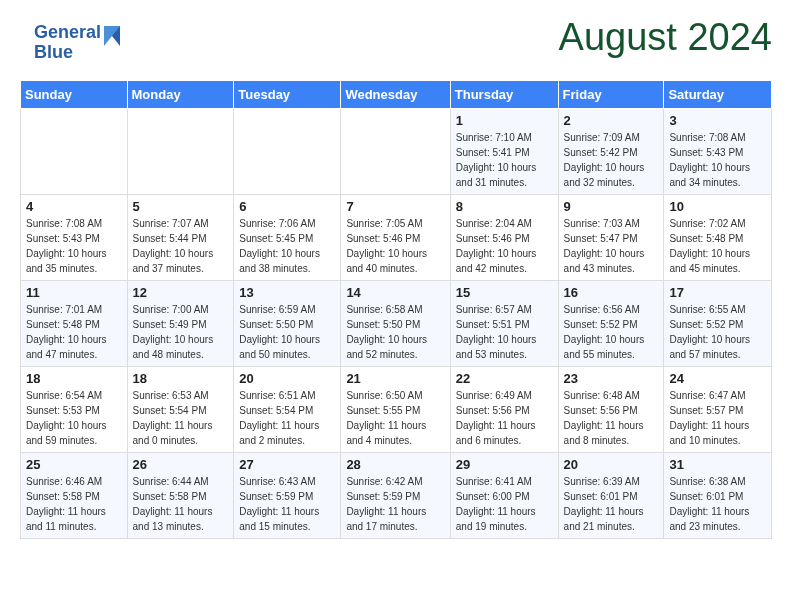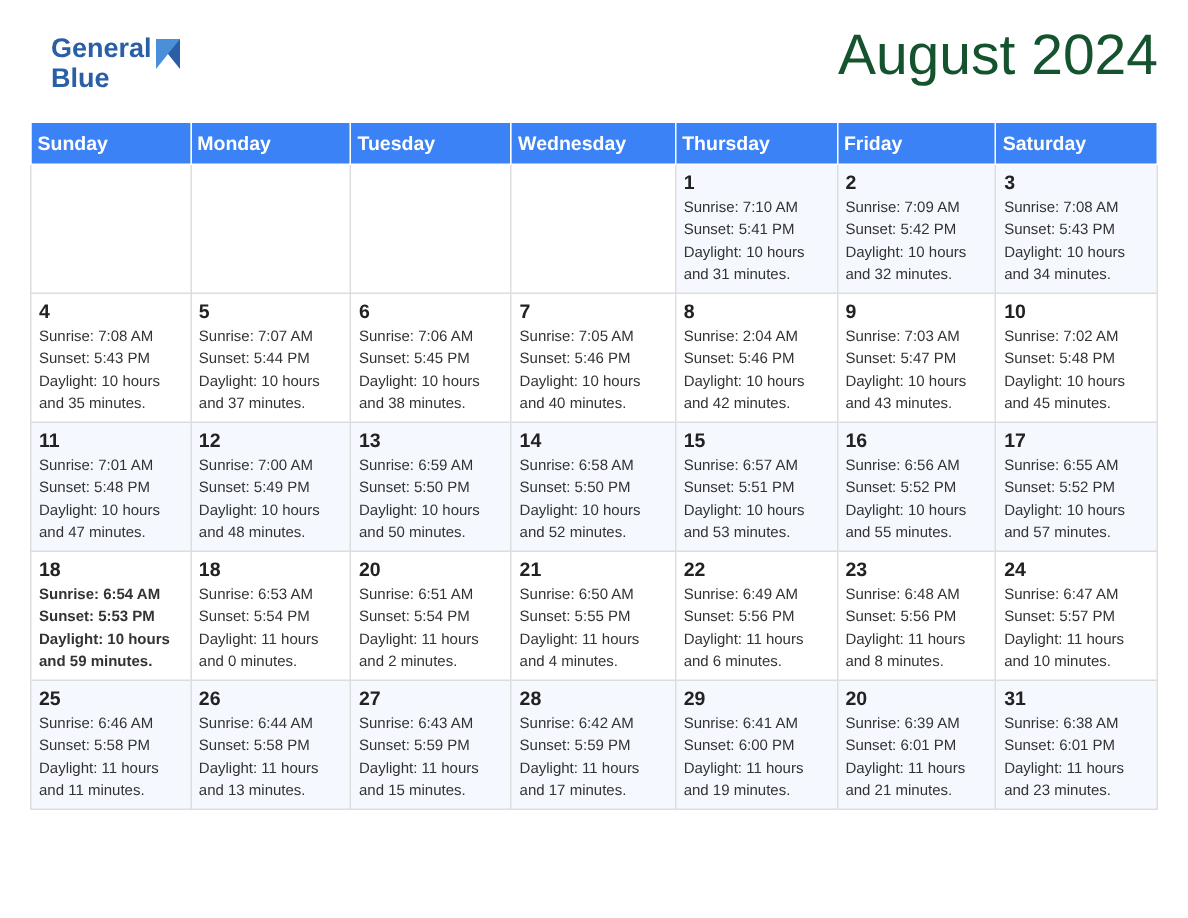--- a/index.html
+++ b/index.html
@@ -194,21 +194,21 @@
             <div class="day-num">17</div>
             <div class="day-info" style="white-space: pre-line;">Sunrise: 6:55 AM
 Sunset: 5:52 PM
 Daylight: 10 hours
 and 57 minutes.</div>
           </td>
         </tr>
         <tr>
           <td>
             <div class="day-num">18</div>
-            <div class="day-info" style="white-space: pre-line; font-weight: bold;">Sunrise: 6:54 AM
+            <div class="day-info" style="white-space: pre-line;">Sunrise: 6:54 AM
 Sunset: 5:53 PM
 Daylight: 10 hours
 and 59 minutes.</div>
           </td>
           <td>
             <div class="day-num">18</div>
             <div class="day-info" style="white-space: pre-line;">Sunrise: 6:53 AM
 Sunset: 5:54 PM
 Daylight: 11 hours
 and 0 minutes.</div>

